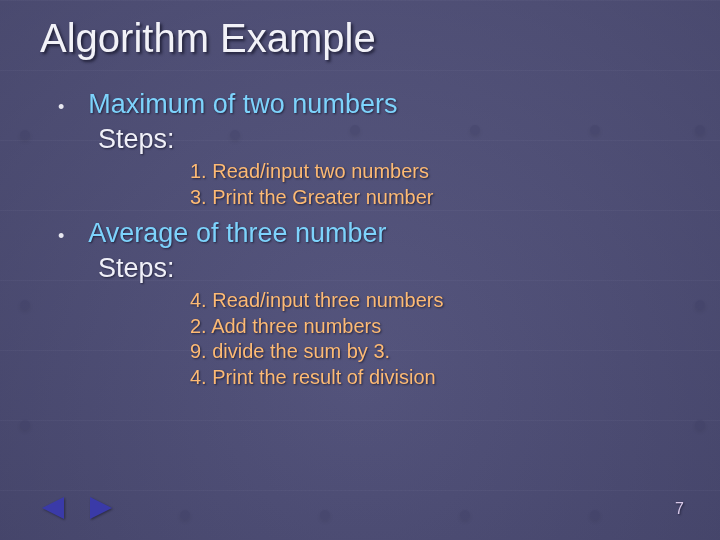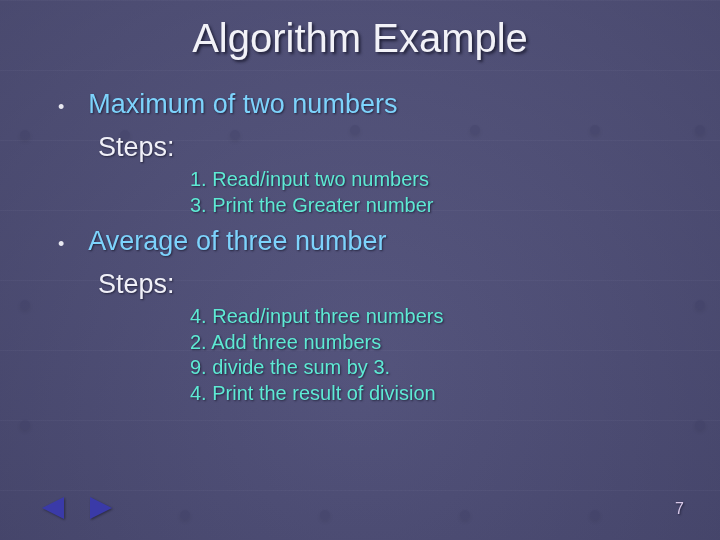--- a/index.html
+++ b/index.html
@@ -40,21 +40,20 @@
     border-radius: 50%;
     box-shadow: 0 2px 4px rgba(0,0,0,0.3);
   }
   .slide {
     position: relative;
     z-index: 1;
     width: 100%; height: 100%;
     padding: 10px 40px 0 40px;
   }
   .title {
-    text-align: center;
     font-size: 40px;
     color: #f2f2f8;
     text-shadow: 2px 2px 3px rgba(20,20,40,0.8);
     margin-top: 6px;
     margin-bottom: 28px;
     font-weight: 400;
   }
   .block { margin-bottom: 8px; }
   .bullet-row {
     display: flex;
@@ -66,29 +65,29 @@
   .bullet-text {
     font-size: 27px;
     color: #7dd3fc;
     text-shadow: 1px 1px 2px rgba(20,20,40,0.7);
   }
   .steps-label {
     font-size: 27px;
     color: #f0f0f8;
     text-shadow: 1px 1px 2px rgba(20,20,40,0.7);
     padding-left: 58px;
-    margin-top: 10px;
+    margin-top: 2px;
   }
   .steps-list {
     padding-left: 150px;
     margin-top: 4px;
   }
   .step-line {
     font-size: 20px;
-    color: #5eead4;
+    color: #fdba74;
     text-shadow: 1px 1px 2px rgba(20,20,40,0.7);
     line-height: 1.28;
   }
   .nav {
     position: absolute;
     left: 34px;
     bottom: 18px;
     display: flex;
     gap: 10px;
     z-index: 2;

